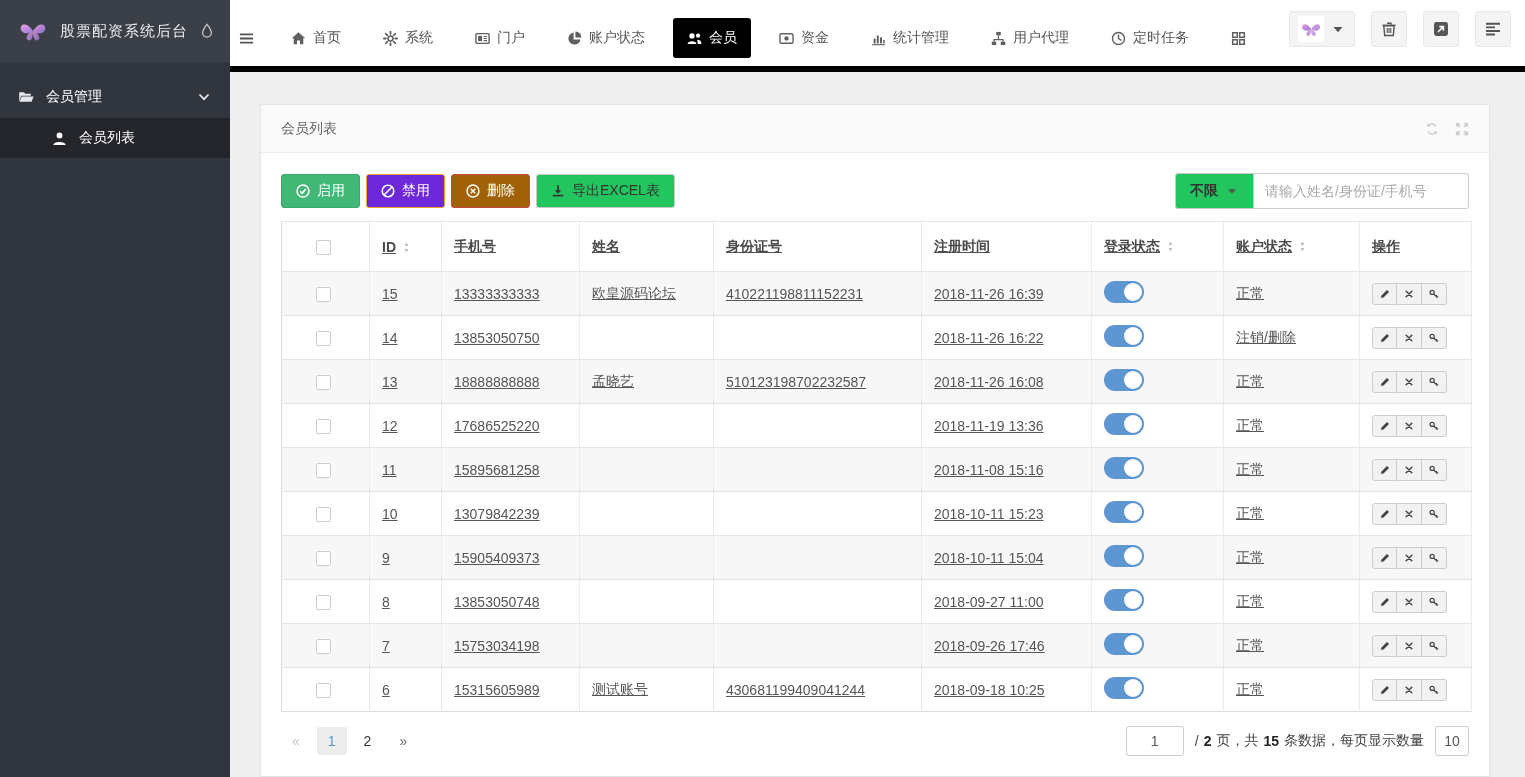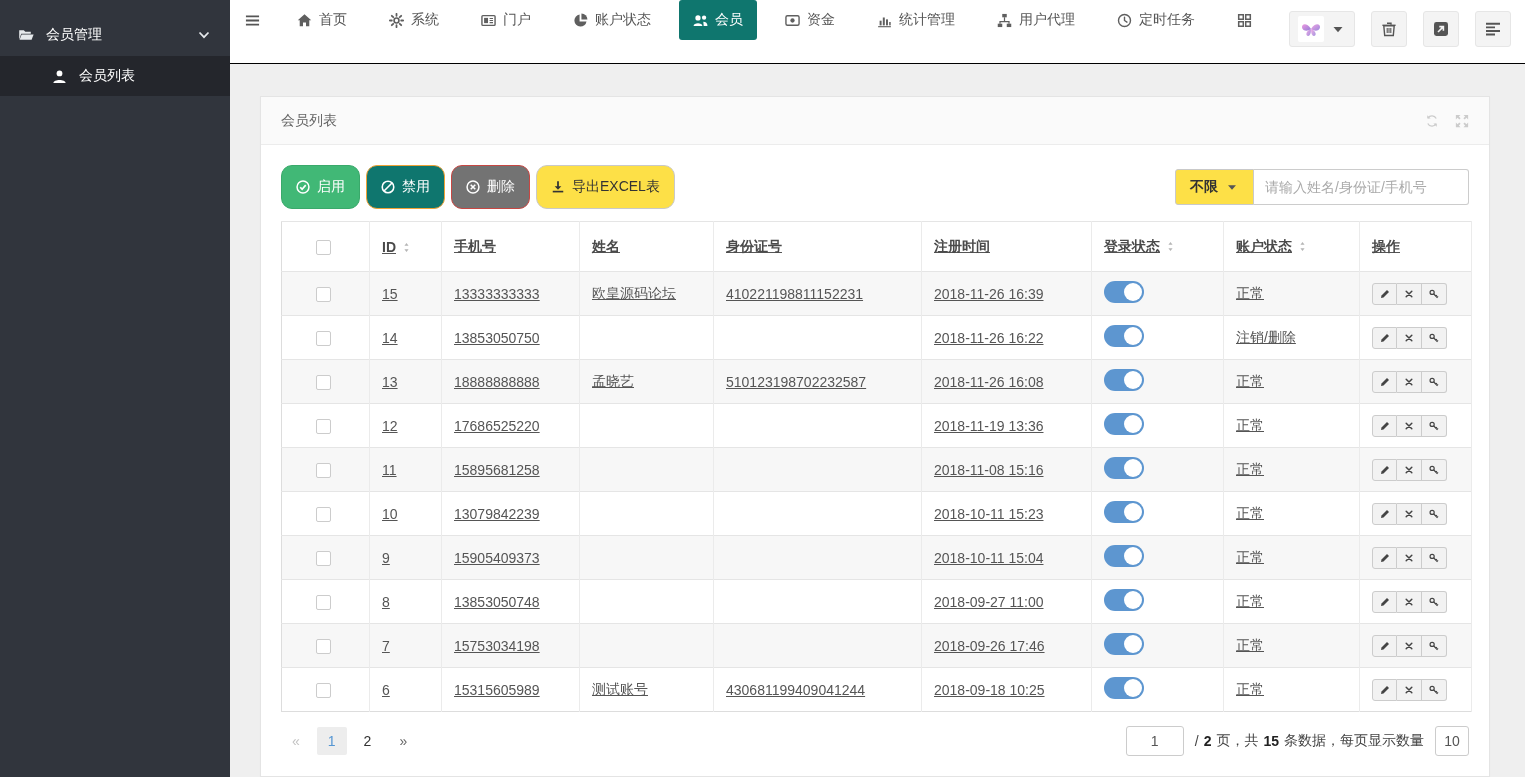--- a/index.html
+++ b/index.html
@@ -16,52 +16,52 @@
   .sd-item { display:flex; align-items:center; gap:12px; padding:12px 18px; color:#fff; cursor:pointer; font-size:14px;font-family:Liberation Serif, serif; }
   .sd-item .ic { color:#e6e9ec; width:16px; height:16px; }
   .sd-chev { margin-left:auto; color:#9aa0a8; width:11px; height:11px; }
   .sd-sub { display:flex; align-items:center; gap:12px; padding:11px 18px 11px 52px; color:#fff; cursor:pointer; background:#2b2e35; }
   .sd-sub.active { background:#24262c; }
   .sd-sub .ic { width:15px; height:15px; color:#fff; }
   .sd-item.dim, .sd-item.dim .ic { color:#868d94; }
 
   
   .main { flex:1; display:flex; flex-direction:column; min-width:0; }
-  .topbar { height:96px; background:#fff; position:relative; display:flex; align-items:flex-start; padding:0 14px 8px 6px; border-bottom:1px solid #000000; }
+  .topbar { height:96px; background:#fff; position:relative; display:flex; align-items:flex-end; padding:0 14px 8px 0; border-bottom:6px solid #000000; }
   .nav-row { display:flex; align-items:center; gap:14px; }
   .nav-burger { color:#555; padding:10px 8px; cursor:pointer; display:flex; }
   .nav-burger .ic { width:17px; height:15px; }
   .nav-item { display:flex; align-items:center; gap:7px; padding:11px 14px; color:#565656; cursor:pointer; border-radius:3px; white-space:nowrap; }
   .nav-item .ic { color:#5f5f5f; }
-  .nav-item.active { background:#0f766e; color:#fff; }
+  .nav-item.active { background:#000000; color:#fff; }
   .nav-item.active .ic { color:#fff; }
   .hdr-actions { position:absolute; top:11px; right:14px; display:flex; gap:16px; }
   .hbtn { background:#f4f4f4; border:1px solid #e6e6e6; border-radius:3px; height:36px; min-width:36px; display:flex; align-items:center; justify-content:center; cursor:pointer; color:#555; gap:6px; padding:0 8px; }
   .hbtn .ic { width:16px; height:16px; }
   .avatar-box { width:26px; height:26px; background:#fff; border-radius:2px; display:flex; align-items:center; justify-content:center; }
   .caret { width:10px; height:10px; color:#555; }
 
   
   .content { flex:1; background:#efefef; padding:32px 35px 0 30px; }
   .panel { background:#fff; border:1px solid #e4e4e4; box-shadow:0 1px 1px rgba(0,0,0,.04); }
   .panel-hd { height:48px; background:#fafafa; border-bottom:1px solid #ececec; display:flex; align-items:center; padding:0 20px; }
   .panel-title { color:#646464; font-size:14px; }
   .panel-tools { margin-left:auto; display:flex; gap:16px; color:#ccc; }
   .panel-tools .ic { width:14px; height:14px; cursor:pointer; }
   .panel-bd { padding:20px; }
 
   
   .toolbar { display:flex; align-items:center; margin-bottom:12px; }
   .tb-left { display:flex; gap:6px; }
-  .btn { display:flex; align-items:center; gap:7px; border:1px solid transparent; border-radius:11px; height:44px; padding:0 14px; font-size:14px; cursor:pointer; font-family:inherit; }
+  .btn { display:flex; align-items:center; gap:7px; border:1px solid transparent; border-radius:3px; height:34px; padding:0 14px; font-size:14px; cursor:pointer; font-family:inherit; }
   .btn .ic { width:14px; height:14px; }
   .btn-green { background:#41b876; border-color:#3aa96b; color:#fff; }
-  .btn-orange { background:#0f766e; border-color:#eea236; color:#fff; }
-  .btn-red { background:#737373; border-color:#c64743; color:#fff; }
-  .btn-light { background:#fde047; border-color:#c9c9c9; color:#333; }
+  .btn-orange { background:#6d28d9; border-color:#eea236; color:#fff; }
+  .btn-red { background:#a16207; border-color:#c64743; color:#fff; }
+  .btn-light { background:#22c55e; border-color:#c9c9c9; color:#333; }
   .tb-right { margin-left:auto; display:flex; }
   .filter-btn { border-radius:3px 0 0 3px; height:36px; font-weight:bold; }
   .search-input { width:215px; height:36px; border:1px solid #ccc; border-left:none; border-radius:0 3px 3px 0; padding:8px 11px; font-size:14px; color:#555; font-family:inherit; outline:none; }
   .search-input::placeholder { color:#aaa; }
 
   
   table { border-collapse:collapse; table-layout:fixed; width:1190px; border:1px solid #ddd;text-decoration:underline; }
   th, td { border-right:1px solid #ebebeb; border-top:1px solid #e5e5e5; padding:0 12px; text-align:left; font-size:14px; overflow:hidden; white-space:nowrap; }
   th { height:50px; color:#4a4a4a; font-weight:bold; background:#fff; }
   td { height:44px; color:#555; }
@@ -227,20 +227,29 @@
   <symbol id="i-x" viewBox="0 0 16 16">
       <path d="M3.5 3.5l9 9M12.5 3.5l-9 9" stroke="currentColor" stroke-width="2.4" stroke-linecap="round"></path>
     </symbol>
   <symbol id="i-key" viewBox="0 0 16 16">
       <circle cx="5" cy="5.4" r="3.3" fill="none" stroke="currentColor" stroke-width="1.9"></circle>
       <path d="M7.6 8l6 6M11 11.4l1.7-1.7M12.9 13.3l1.6-1.6" fill="none" stroke="currentColor" stroke-width="1.9"></path>
     </symbol>
 </svg>
 
 <aside class="sidebar">
+  <div class="sd-header">
+    <svg class="ic" style="width:30px;height:30px">
+        <use href="#i-butterfly"></use>
+      </svg>
+    <span class="sd-title">股票配资系统后台</span>
+    <svg class="ic sd-drop">
+        <use href="#i-drop"></use>
+      </svg>
+  </div>
   <nav class="sd-menu" id="sidebar-menu">
       <div class="sd-item">
         <svg class="ic ">
           <use href="#i-folder"></use>
         </svg>
         <span>会员管理</span>
         <svg class="ic sd-chev">
           <use href="#i-chevd"></use>
         </svg>
       </div>

